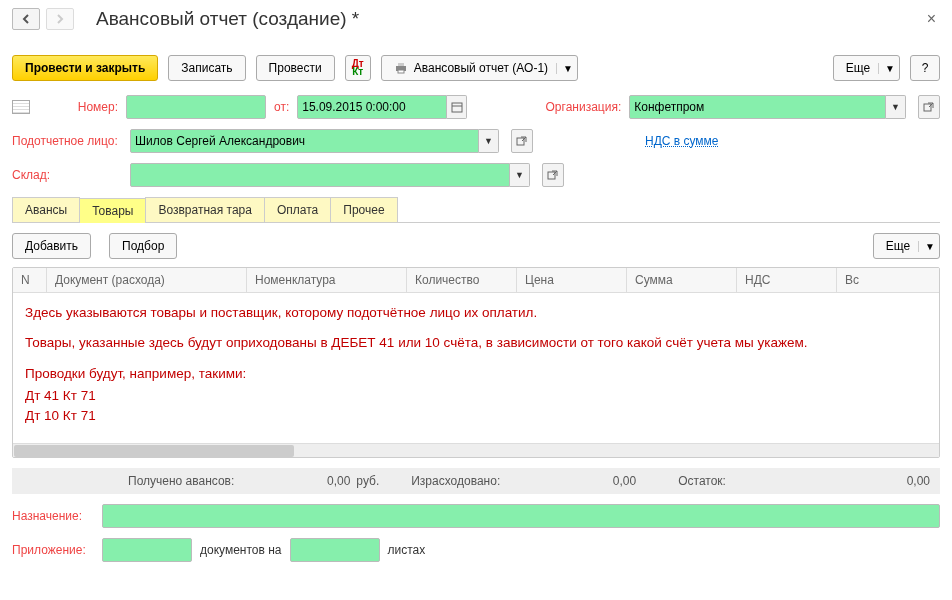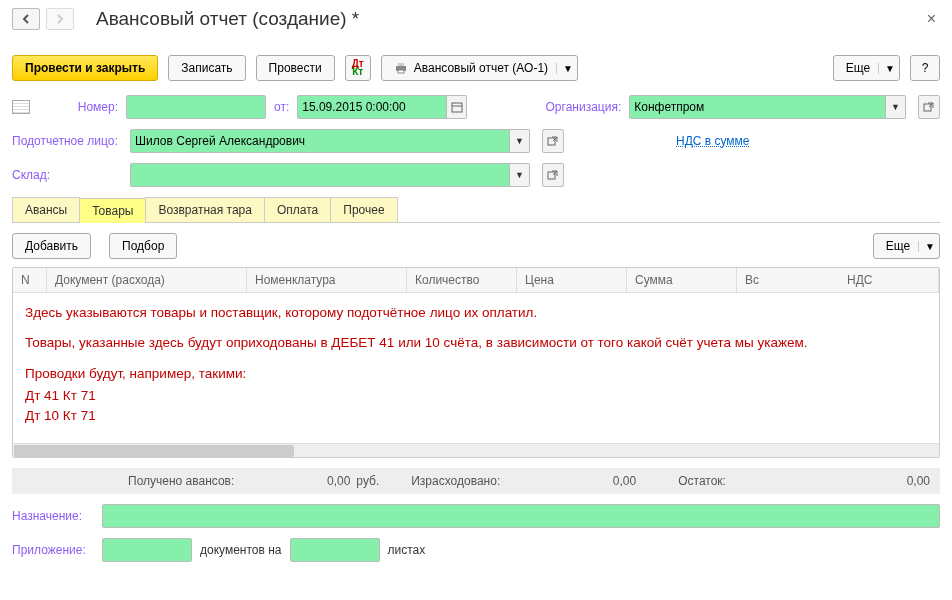--- a/index.html
+++ b/index.html
@@ -30,21 +30,21 @@
     background: linear-gradient(#ffe95a,#ffd000);
     border:1px solid #d6a800; font-weight:bold;
   }
   .btn.split { padding-right:4px; }
   .btn .caret { border-left:1px solid #ccc; padding-left:6px; margin-left:2px; font-size:10px; }
   .spacer { flex:1; }
   .dk-icon { font-size:10px; line-height:8px; font-weight:bold; }
   .dk-icon .d { color:#c00; }
   .dk-icon .k { color:#080; }
   .form-row { display:flex; align-items:center; gap:8px; margin-bottom:10px; }
-  .label { color:#8b5cf6; }
+  .label { color:#ef4444; }
   .label.right { text-align:right; }
   .doc-icon { width:18px; height:14px; border:1px solid #aaa; background:repeating-linear-gradient(#fff,#fff 2px,#ddd 2px,#ddd 3px); }
   .input {
     border:1px solid #bbb; height:24px; padding:2px 4px; background:#86efac;
     border-radius:2px; font-size:12px; display:flex; align-items:center;
   }
   .combo-btn {
     width:20px; height:24px; border:1px solid #bbb; border-left:none;
     background:#f3f3f3; display:inline-flex; align-items:center; justify-content:center;
     cursor:pointer; font-size:9px; border-radius:0 2px 2px 0;
@@ -148,21 +148,21 @@
     <svg width="12" height="12" viewBox="0 0 12 12">
         <rect x="1" y="3" width="7" height="7" fill="none" stroke="#666"></rect>
         <path d="M5 2h5v5" fill="none" stroke="#666"></path>
         <line x1="10" y1="2" x2="6" y2="6" stroke="#666"></line>
       </svg>
   </div>
 </div>
 
 <div class="form-row">
   <div class="label" style="width:110px">Подотчетное лицо:</div>
-  <div style="display:flex;width:400px">
+  <div style="display:flex;width:369px">
     <input class="input" style="flex: 1 1 0%; border-radius: 2px 0px 0px 2px;" value="Шилов Сергей Александрович">
     <div class="combo-btn">▼</div>
   </div>
   <div class="ext-btn">
     <svg width="12" height="12" viewBox="0 0 12 12">
         <rect x="1" y="3" width="7" height="7" fill="none" stroke="#666"></rect>
         <path d="M5 2h5v5" fill="none" stroke="#666"></path>
         <line x1="10" y1="2" x2="6" y2="6" stroke="#666"></line>
       </svg>
   </div>
@@ -204,22 +204,22 @@
 </div>
 
 <div class="table">
   <div class="thead">
     <div class="th" style="width:34px">N</div>
     <div class="th" style="width:200px">Документ (расхода)</div>
     <div class="th" style="width:160px">Номенклатура</div>
     <div class="th" style="width:110px">Количество</div>
     <div class="th" style="width:110px">Цена</div>
     <div class="th" style="width:110px">Сумма</div>
+    <div class="th" style="width:100px">НДС</div>
     <div class="th" style="flex:1;border-right:none">Вс</div>
-    <div class="th" style="width:100px">НДС</div>
   </div>
   <div class="tbody">
     <p>Здесь указываются товары и поставщик, которому подотчётное лицо их оплатил.</p>
     <p>Товары, указанные здесь будут оприходованы в ДЕБЕТ 41 или 10 счёта, в зависимости от того какой счёт учета мы укажем.</p>
     <p style="margin-bottom:2px">Проводки будут, например, такими:</p>
     <div>Дт 41 Кт 71</div>
     <div>Дт 10 Кт 71</div>
   </div>
   <div class="hscroll">
     <div class="thumb"></div>

